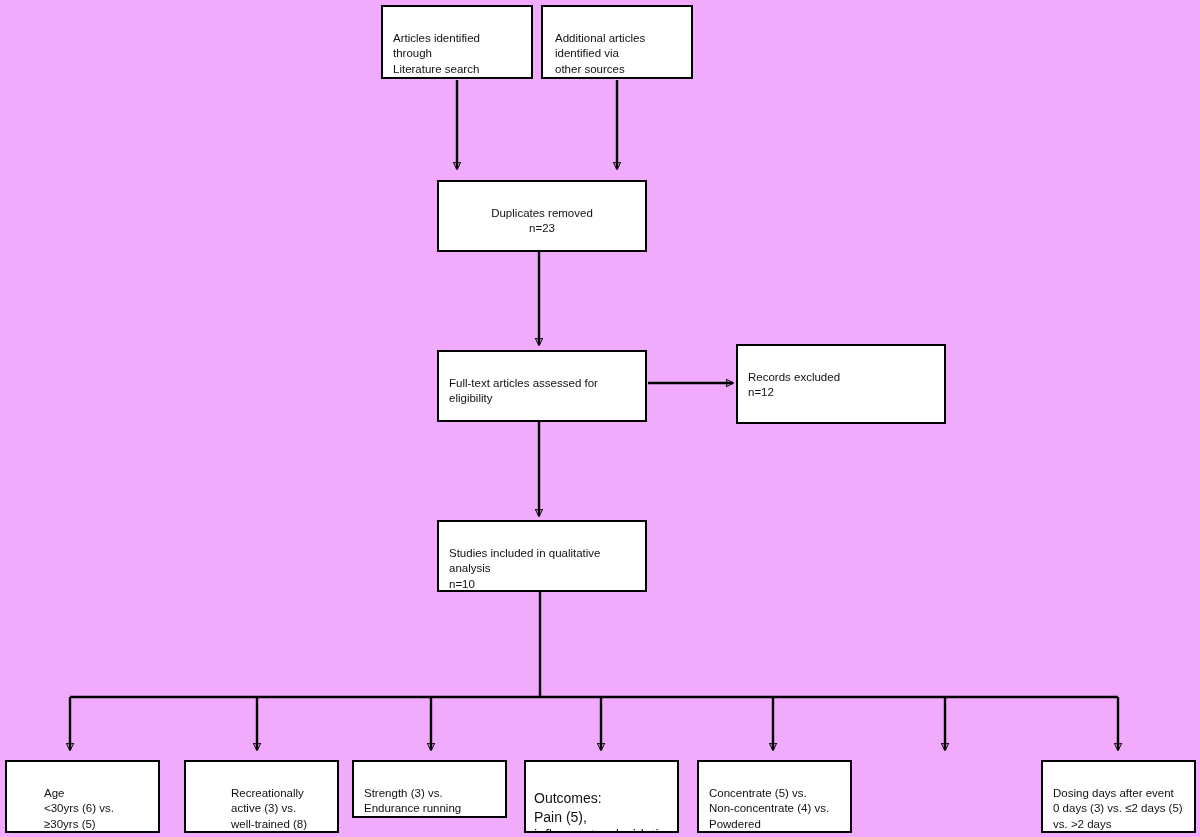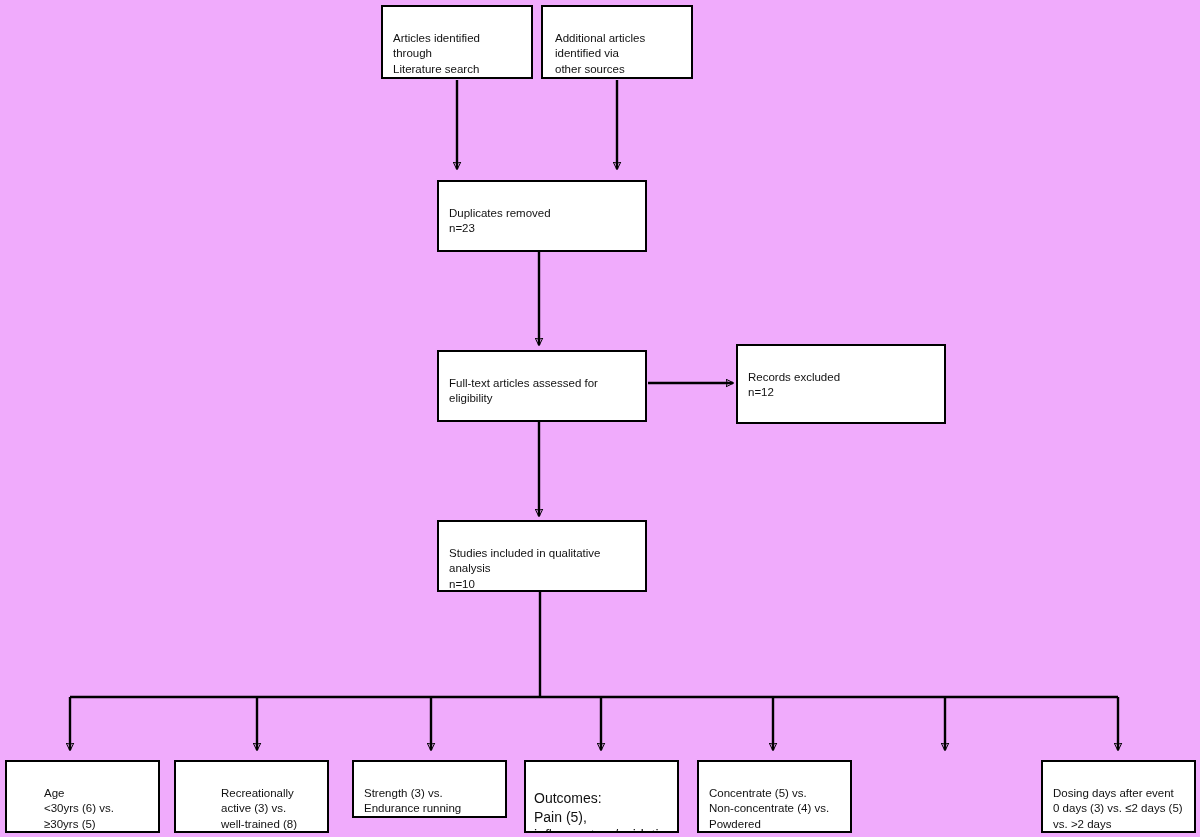--- a/index.html
+++ b/index.html
@@ -95,21 +95,21 @@
 Literature search
 n=208</span>
   </div>
 
   <div class="node" style="left:541px; top:5px; width:152px; height:74px;padding-left:12px;">
     <span class="node-text">Additional articles identified via
 other sources
 n=3</span>
   </div>
 
-  <div class="node" style="left:437px; top:180px; width:210px; height:72px;">
+  <div class="node" style="left:437px; top:180px; width:210px; height:72px;text-align:center;">
     <span class="node-text">Duplicates removed
 n=23</span>
   </div>
 
   <div class="node" style="left:437px; top:350px; width:210px; height:72px;">
     <span class="node-text">Full-text articles assessed for eligibility</span>
   </div>
 
   <div class="node" style="left:736px; top:344px; width:210px; height:80px;">
     <span class="node-text">Records excluded
@@ -119,21 +119,21 @@
   <div class="node" style="left:437px; top:520px; width:210px; height:72px;">
     <span class="node-text">Studies included in qualitative analysis
 n=10</span>
   </div>
 
   <div class="node" style="left:5px; top:760px; width:155px; height:73px;padding-left:37px;">
     <span class="node-text">Age
 &lt;30yrs (6) vs. ≥30yrs (5)</span>
   </div>
 
-  <div class="node" style="left:174px; top:760px; width:155px; height:73px;padding-left:45px;">
+  <div class="node" style="left:184px; top:760px; width:155px; height:73px;padding-left:45px;">
     <span class="node-text">Recreationally active (3) vs.
 well-trained (8)</span>
   </div>
 
   <div class="node" style="left:352px; top:760px; width:155px; height:58px;">
     <span class="node-text">Strength (3) vs. Endurance running
 (4) vs. Mixed, repeat sprinting
 and/or time trial (4)</span>
   </div>
 

